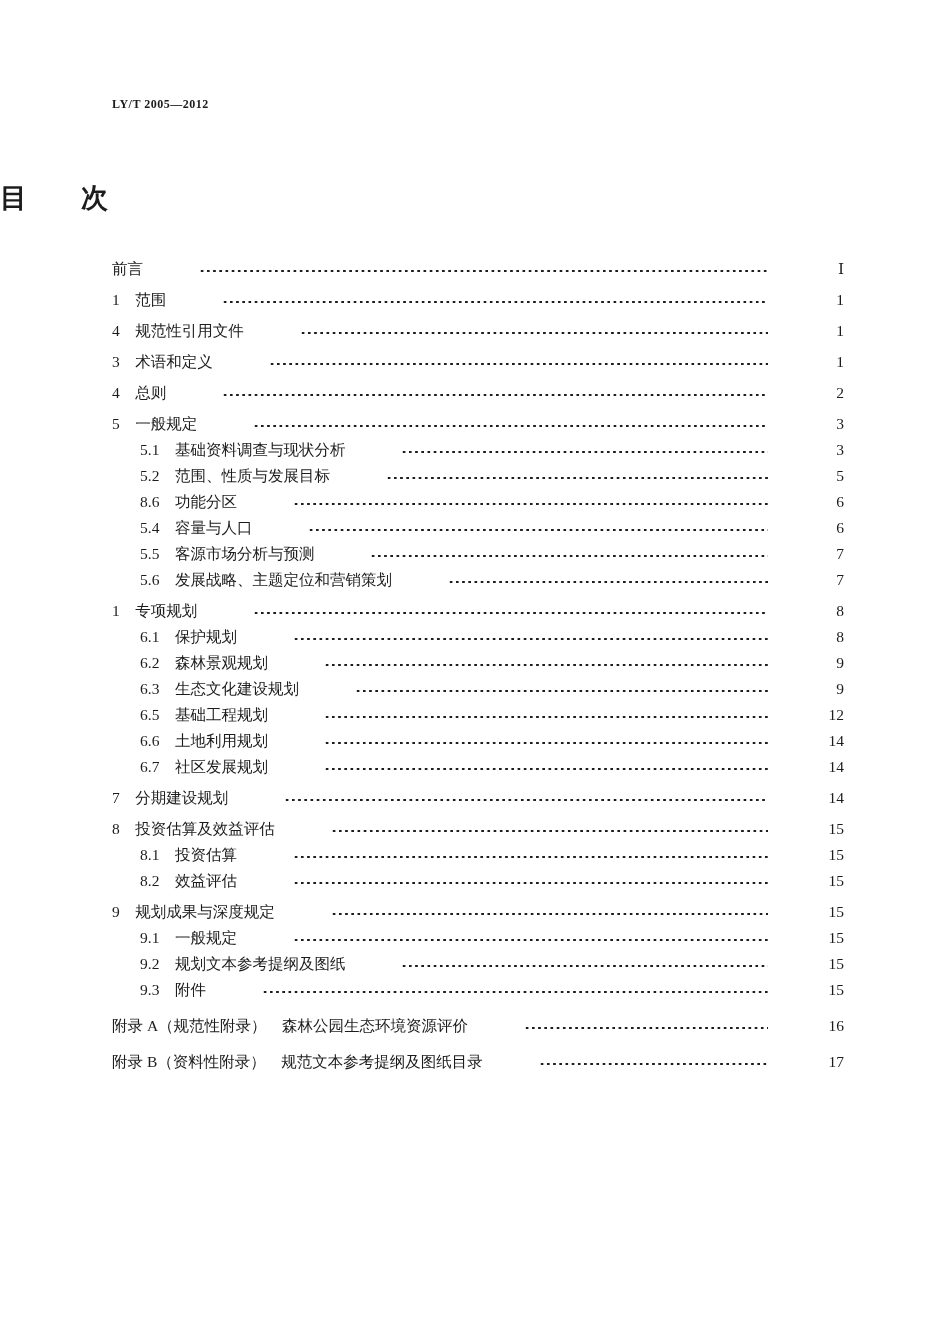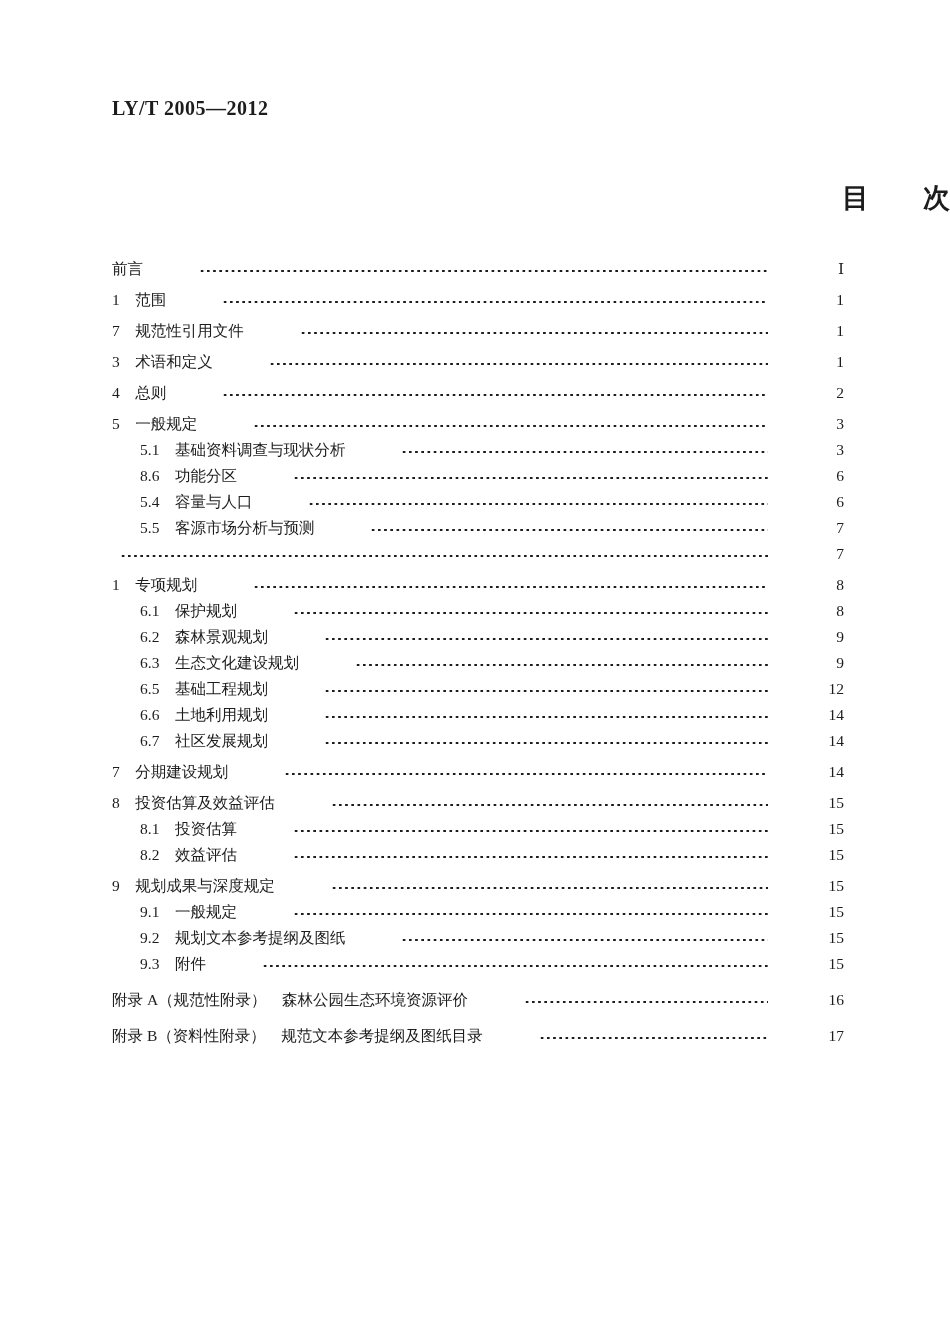--- a/index.html
+++ b/index.html
@@ -14,30 +14,30 @@
     margin: 0 auto;
     background: #ffffff;
     font-family: "Liberation Serif", "DejaVu Serif", serif;
     color: #1c1c1c;
     overflow: hidden;
   }
   .doc-header {
     position: absolute;
     top: 97px;
     left: 112px;
-    font-size: 20px;
+    font-size: 12px;
     letter-spacing: 0.5px;
     font-weight: bold;
   }
   .doc-title {
     position: absolute;
     top: 180px;
     left: 0;
     width: 100%;
-    text-align: right;
+    text-align: left;
     font-size: 27px;
     font-weight: bold;
   }
   .toc {
     position: absolute;
     top: 256px;
     left: 112px;
     right: 106px;
   }
   .toc-row {
@@ -95,21 +95,21 @@
     <span class="toc-label">前言</span>
     <span class="toc-dots"></span>
     <span class="toc-page">Ⅰ</span>
   </div>
       <div class="toc-row level-0">
     <span class="toc-label">1　范围</span>
     <span class="toc-dots"></span>
     <span class="toc-page">1</span>
   </div>
       <div class="toc-row level-0">
-    <span class="toc-label">7　规范性引用文件</span>
+    <span class="toc-label">4　规范性引用文件</span>
     <span class="toc-dots"></span>
     <span class="toc-page">1</span>
   </div>
       <div class="toc-row level-0">
     <span class="toc-label">3　术语和定义</span>
     <span class="toc-dots"></span>
     <span class="toc-page">1</span>
   </div>
       <div class="toc-row level-0">
     <span class="toc-label">4　总则</span>
@@ -120,35 +120,41 @@
     <span class="toc-label">5　一般规定</span>
     <span class="toc-dots"></span>
     <span class="toc-page">3</span>
   </div>
       <div class="toc-row level-1">
     <span class="toc-label">5.1　基础资料调查与现状分析</span>
     <span class="toc-dots"></span>
     <span class="toc-page">3</span>
   </div>
       <div class="toc-row level-1">
+    <span class="toc-label">5.2　范围、性质与发展目标</span>
+    <span class="toc-dots"></span>
+    <span class="toc-page">5</span>
+  </div>
+      <div class="toc-row level-1">
     <span class="toc-label">8.6　功能分区</span>
     <span class="toc-dots"></span>
     <span class="toc-page">6</span>
   </div>
       <div class="toc-row level-1">
     <span class="toc-label">5.4　容量与人口</span>
     <span class="toc-dots"></span>
     <span class="toc-page">6</span>
   </div>
       <div class="toc-row level-1">
     <span class="toc-label">5.5　客源市场分析与预测</span>
     <span class="toc-dots"></span>
     <span class="toc-page">7</span>
   </div>
       <div class="toc-row level-1">
+    <span class="toc-label">5.6　发展战略、主题定位和营销策划</span>
     <span class="toc-dots"></span>
     <span class="toc-page">7</span>
   </div>
       <div class="toc-row level-0">
     <span class="toc-label">1　专项规划</span>
     <span class="toc-dots"></span>
     <span class="toc-page">8</span>
   </div>
       <div class="toc-row level-1">
     <span class="toc-label">6.1　保护规划</span>

